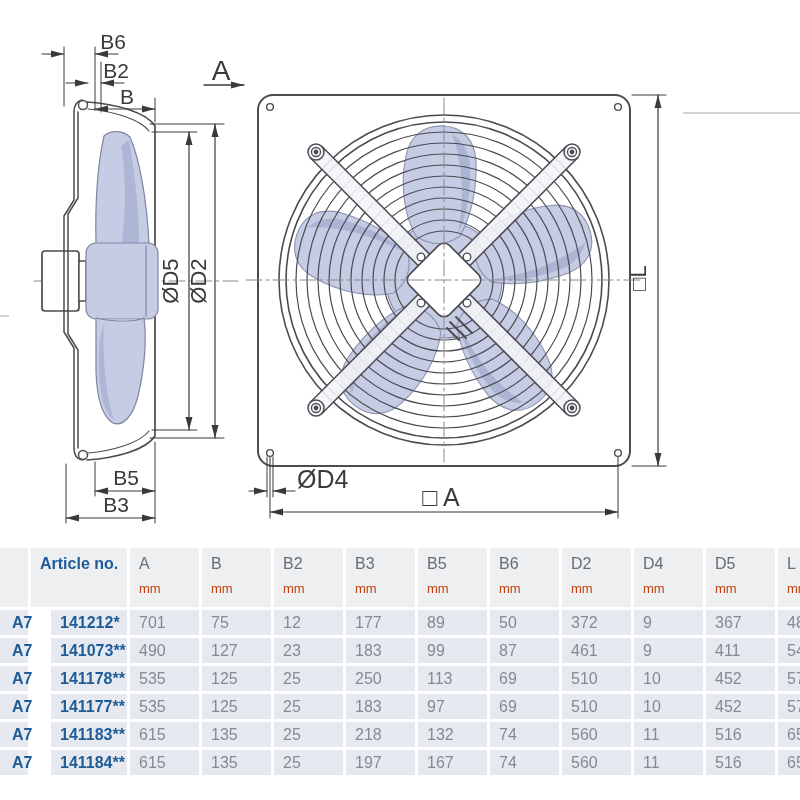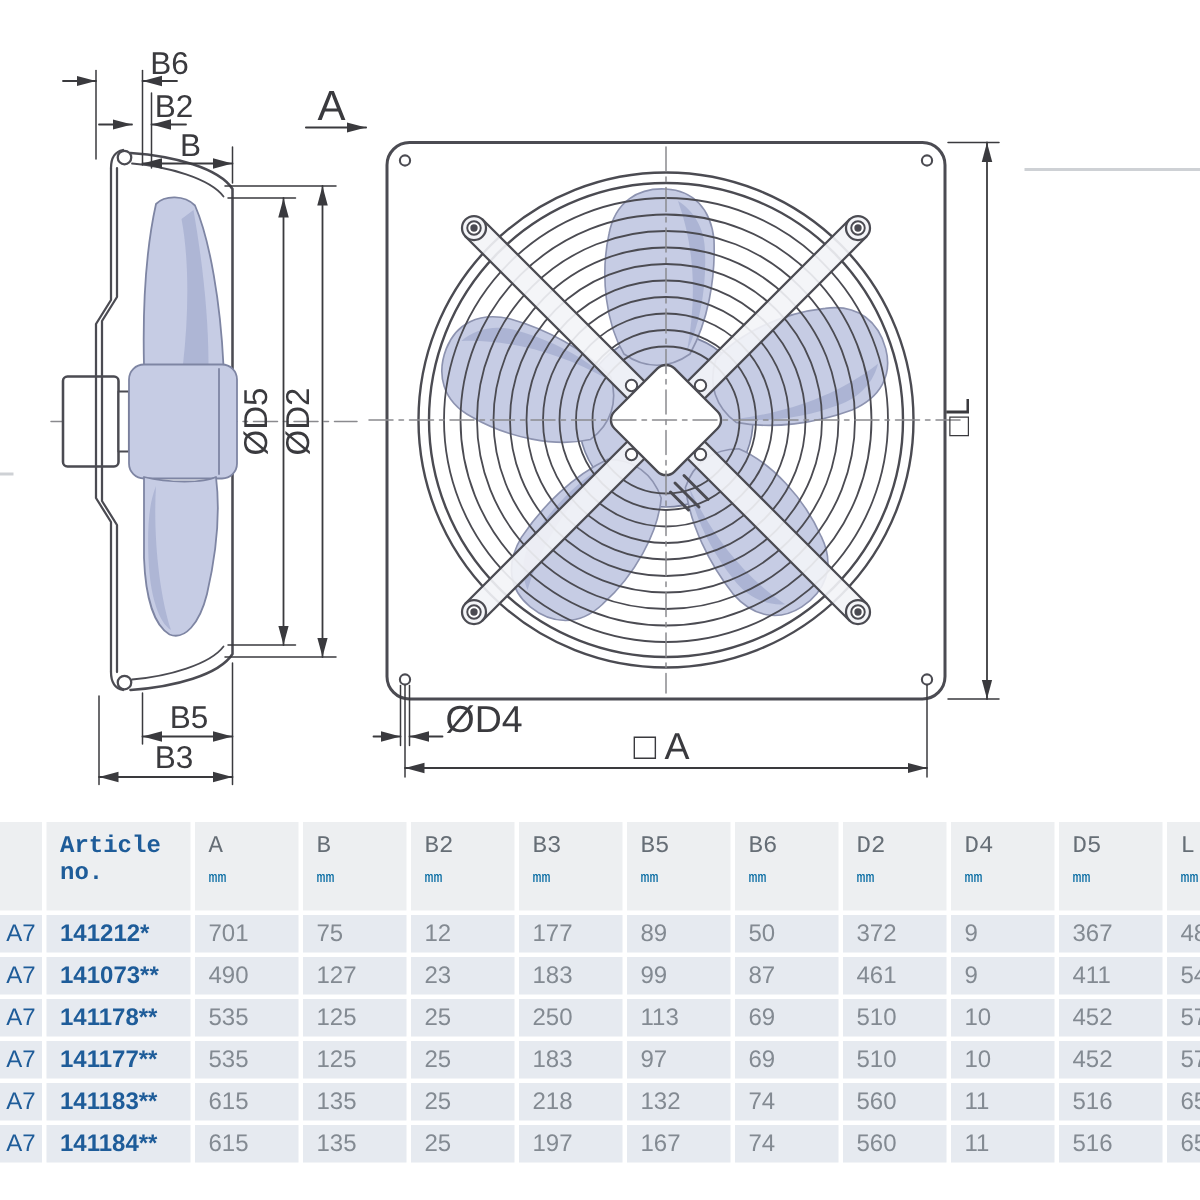--- a/index.html
+++ b/index.html
@@ -15,28 +15,28 @@
   .secttxt{font-size:28px;fill:#3a3a3e;}
 
   
   .dim-table{
     position:absolute;top:548px;left:0;width:850px;
     display:grid;
     grid-template-columns:28px 96px repeat(10,69px);
     grid-template-rows:59px repeat(6,25px);
     gap:3px;background:#ffffff;
   }
-  .th{background:#edeff1;padding:7px 0 0 9px;color:#666e76;font-size:16px;overflow:hidden;font-family:Liberation Mono, monospace;}
+  .th{background:#edeff1;padding:7px 0 0 9px;color:#666e76;font-size:16px;overflow:hidden;}
   .th .lbl{height:22px;line-height:18px;}
-  .th .unit{font-size:10px;color:#0369a1;margin-top:4px;}
+  .th .unit{font-size:13px;color:#c2410c;margin-top:4px;}
   .th.art .lbl{color:#1e5c99;font-weight:bold;}
   .td{background:#e6eaf0;font-size:16px;line-height:25px;padding-left:9px;color:#838a92;
       white-space:nowrap;overflow:visible;}
-  .td.model{color:#1e5c99;font-weight:normal;padding-left:0;text-align:center;}
-  .td.art{color:#1e5c99;font-weight:bold;}
+  .td.model{color:#1e5c99;font-weight:bold;padding-left:12px;}
+  .td.art{color:#1e5c99;font-weight:bold;margin-left:20px;}
 </style>
 </head>
 <body>
 
 <svg class="drawing" width="800" height="548" viewBox="0 0 800 548">
   <defs>
     <marker id="arr" markerUnits="userSpaceOnUse" markerWidth="14" markerHeight="10" refX="13" refY="4.5" orient="auto-start-reverse">
       <polygon points="0,1 13,4.5 0,8" fill="#3a3a3e"></polygon>
     </marker>
   </defs>

